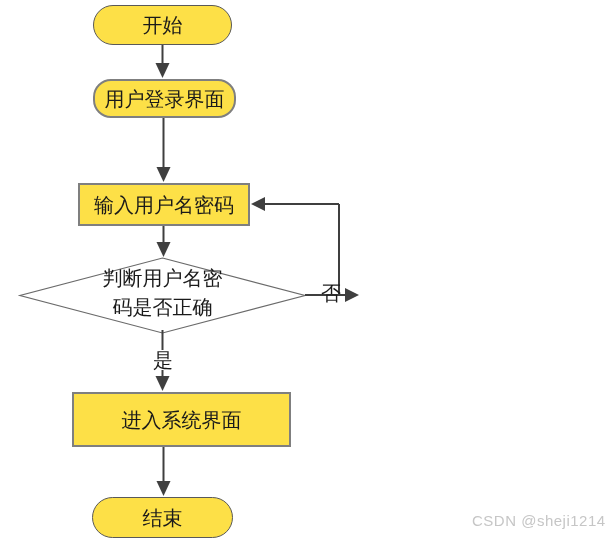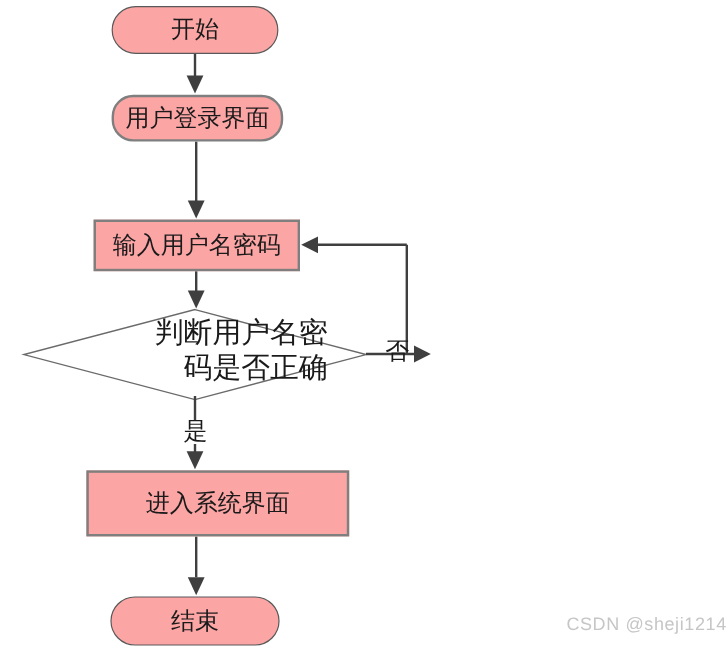--- a/index.html
+++ b/index.html
@@ -28,35 +28,35 @@
     width: 607px; height: 542px;
   }
   .flow-line { stroke: var(--line); stroke-width: 2; fill: none; }
   .arrow-head { fill: var(--line); stroke: none; }
   .diamond-shape { fill: #ffffff; stroke: #6a6a6a; stroke-width: 1.2; }
   .node {
     position: absolute;
     display: flex;
     align-items: center;
     justify-content: center;
-    background: #fca5a5;
+    background: #fde047;
     color: var(--text);
     font-size: 20px;
     line-height: 1.2;
     white-space: nowrap;
   }
   .rect { border: 2px solid var(--box-border); }
   .stadium { border: 1.5px solid var(--stadium-border); border-radius: 21px; }
   .diamond-text {
     position: absolute;
     left: 52px; top: 264px;
     width: 221px;
-    text-align: right;
+    text-align: center;
     color: var(--text);
-    font-size: 24px;
+    font-size: 20px;
     line-height: 29px;
   }
   .edge-label {
     position: absolute;
     color: var(--text);
     font-size: 20px;
     line-height: 20px;
   }
   .edge-label.yes { background: #ffffff; padding: 0 1px; }
   .watermark {

